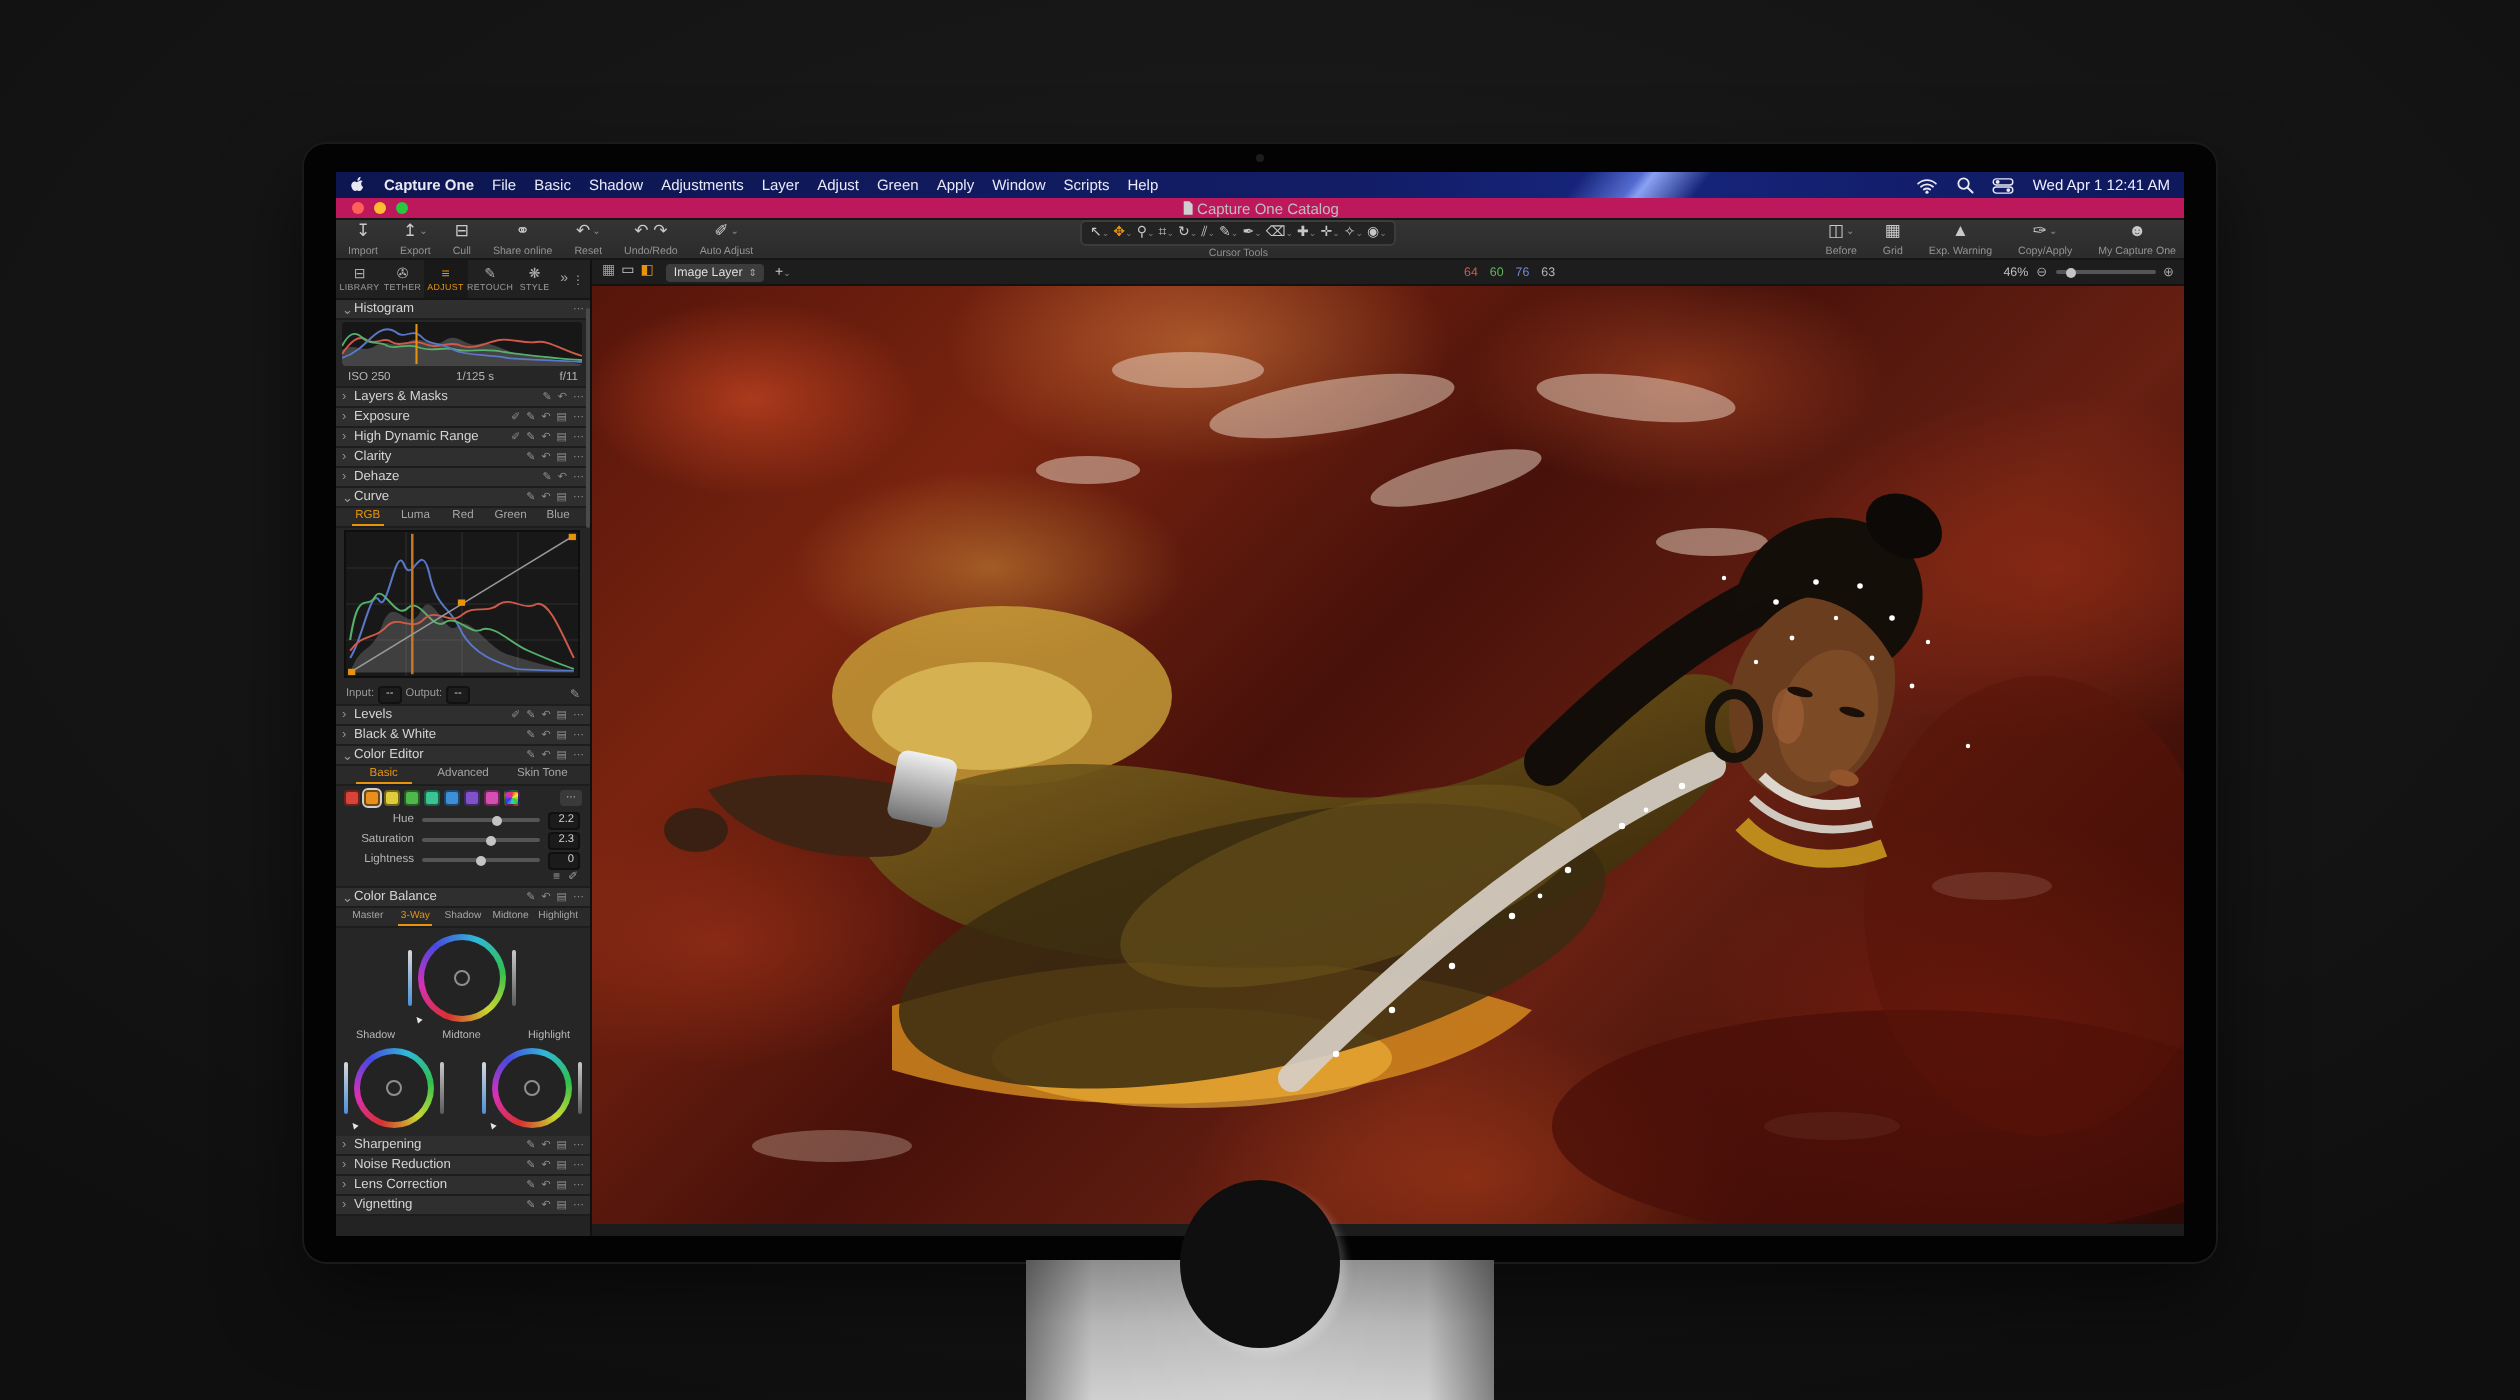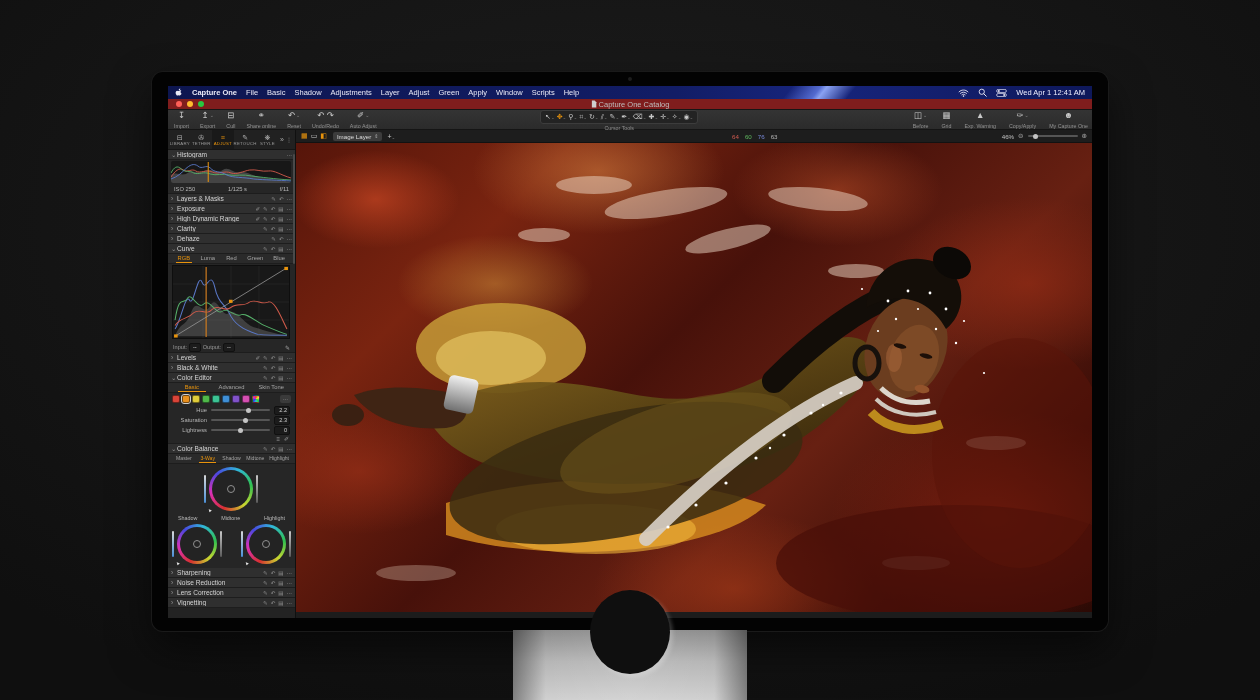--- a/index.html
+++ b/index.html
@@ -22,21 +22,21 @@
   .menubar{position:relative;height:13px;display:flex;align-items:center;gap:9px;padding:0 7px;overflow:hidden;
     background:linear-gradient(90deg,#0d1650,#121d66 55%,#17257d 70%,#0e185a);}
   .menubar .streak{position:absolute;left:67%;top:-4px;width:64px;height:22px;transform:skewX(-38deg);
     background:linear-gradient(90deg,rgba(90,115,220,0) 0%,rgba(104,130,235,.75) 45%,rgba(150,175,255,.9) 55%,rgba(90,115,220,0) 100%);}
   .mi{position:relative;z-index:2;font-size:7.5px;color:#e9e9f6;white-space:nowrap;}
   .mi.bold{font-weight:bold;}
   .menubar .flex{flex:1;}
   .mtime{position:relative;z-index:2;font-size:7.5px;color:#eef;white-space:nowrap;}
   .micon{position:relative;z-index:2;display:inline-block;}
   
-  .titlebar{position:relative;height:11px;background:#7f1d1d;border-bottom:1px solid #161616;display:flex;align-items:center;}
+  .titlebar{position:relative;height:11px;background:#be185d;border-bottom:1px solid #161616;display:flex;align-items:center;}
   .tl{width:6px;height:6px;border-radius:50%;margin-left:5px;}
   .tl.r{background:#ff5f57;margin-left:8px;} .tl.y{background:#febc2e;} .tl.g{background:#28c840;}
   .wtitle{position:absolute;left:0;right:0;text-align:center;font-size:7.5px;color:#bdbdbd;}
   .wtitle svg{vertical-align:-1px;margin-right:2px;}
   
   .toolbar{position:relative;height:20px;background:linear-gradient(#343434,#2b2b2b);border-bottom:1px solid #151515;}
   .tgroup{position:absolute;top:0;display:flex;gap:11px;}
   .tgroup.left{left:6px;} .tgroup.right{right:4px;gap:13px;}
   .titem{display:flex;flex-direction:column;align-items:center;justify-content:space-between;height:20px;padding:1px 0 1px;cursor:default;}
   .ticon{font-size:8.5px;line-height:9px;color:#c9c9c9;}

